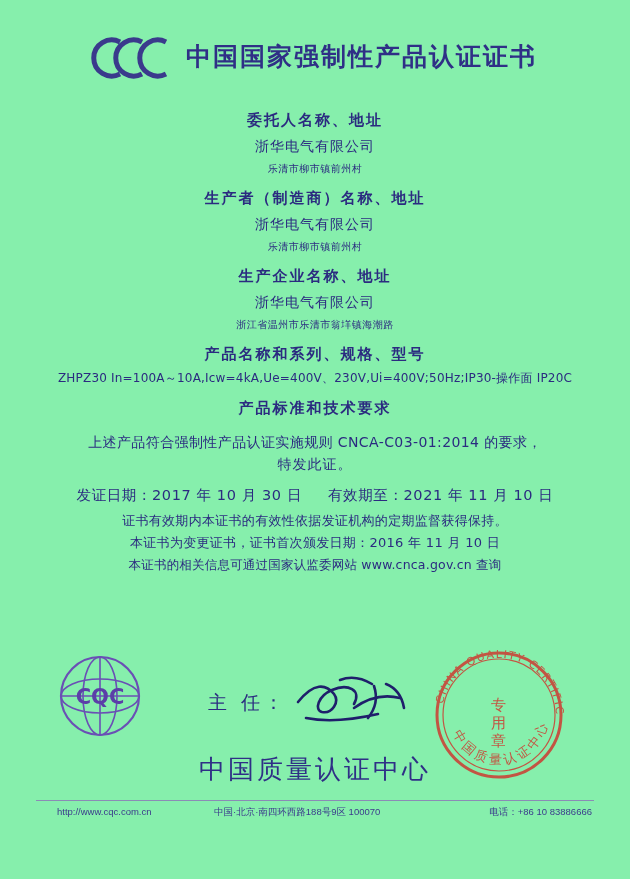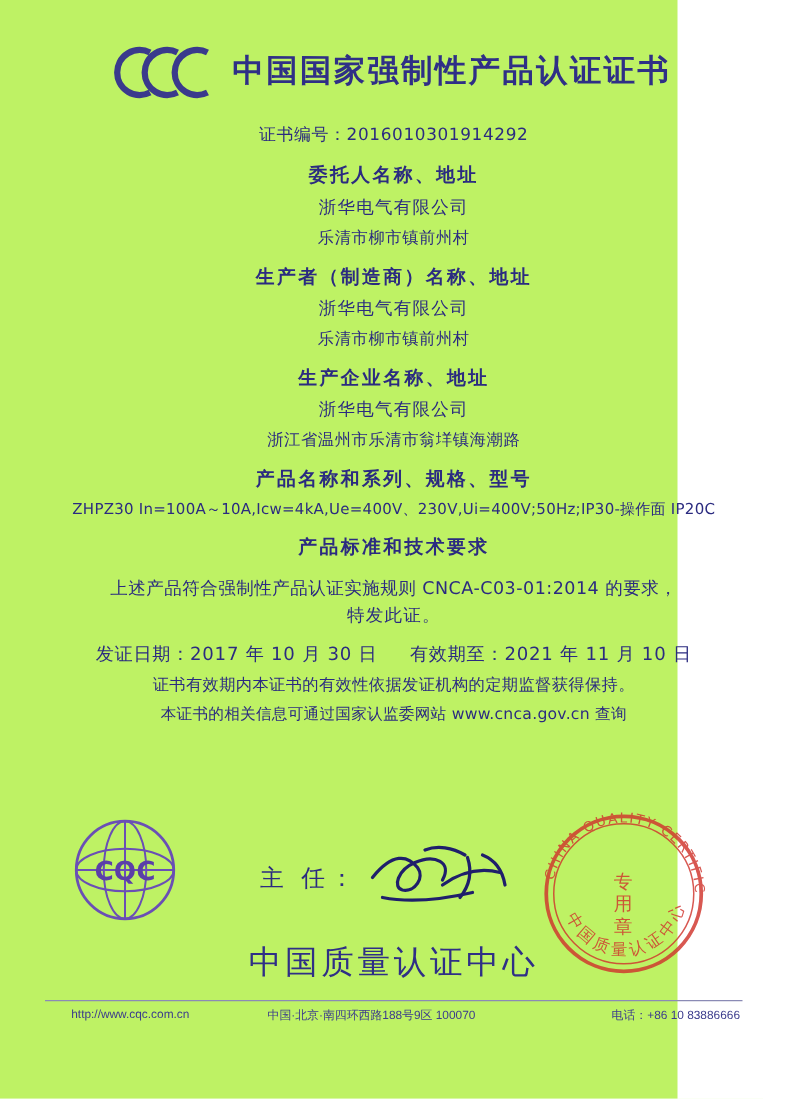--- a/index.html
+++ b/index.html
@@ -10,23 +10,23 @@
   body {
     width: 630px;
     height: 879px;
     font-family: "Liberation Sans", sans-serif;
     color: #2b2b7a;
     position: relative;
     overflow: hidden;
   }
   .page {
     position: relative;
-    width: 542px;
+    width: 630px;
     height: 879px;
-    background: #bef264;
+    background: #86efac;
   }
 
   
   .header {
     position: relative;
     height: 92px;
   }
   .ccc-logo {
     position: absolute;
     left: 86px;
@@ -74,21 +74,21 @@
     font-weight: bold;
     letter-spacing: 2px;
     margin-top: 17px;
   }
   .value {
     font-size: 14px;
     margin-top: 11px;
     letter-spacing: 1px;
   }
   .value.small {
-    font-size: 13px;
+    font-size: 10px;
     letter-spacing: 0.5px;
   }
   .spec {
     font-size: 12px;
     margin-top: 10px;
     letter-spacing: 0.2px;
   }
   .std {
     font-size: 14px;
     margin-top: 11px;
@@ -230,23 +230,20 @@
           <path d="M56 10 A18 18 0 1 0 56 42"></path>
           <path d="M80 10 A18 18 0 1 0 80 42"></path>
         </g>
       </svg>
     </div>
     <div class="cert-title">中国国家强制性产品认证证书</div>
   </div>
 
   <div class="body-block">
 
-    <p class="line certno">
-      <span>证书编号：</span><span>2016010301914292</span>
-    </p>
 
     <p class="line section-head">委托人名称、地址</p>
     <p class="line value">浙华电气有限公司</p>
     <p class="line value small">乐清市柳市镇前州村</p>
 
     <p class="line section-head">生产者（制造商）名称、地址</p>
     <p class="line value">浙华电气有限公司</p>
     <p class="line value small">乐清市柳市镇前州村</p>
 
     <p class="line section-head">生产企业名称、地址</p>
@@ -259,20 +256,21 @@
     <p class="line section-head">产品标准和技术要求</p>
 
     <p class="line conform">上述产品符合强制性产品认证实施规则 CNCA-C03-01:2014 的要求，</p>
     <p class="line conform2">特发此证。</p>
 
     <p class="line dates">
       <span>发证日期：</span><span>2017 年 10 月 30 日</span><span class="gap"></span><span>有效期至：</span><span>2021 年 11 月 10 日</span>
     </p>
 
     <p class="line note">证书有效期内本证书的有效性依据发证机构的定期监督获得保持。</p>
+    <p class="line note2">本证书为变更证书，证书首次颁发日期：2016 年 11 月 10 日</p>
     <p class="line note3">本证书的相关信息可通过国家认监委网站 www.cnca.gov.cn 查询</p>
   </div>
 
   <div class="sig-row">
 
     <div class="cqc-logo">
       <svg width="84" height="84" viewBox="0 0 84 84">
         <circle cx="42" cy="42" r="39" fill="none" stroke="#6a4fb5" stroke-width="2.2"></circle>
         <ellipse cx="42" cy="42" rx="17" ry="39" fill="none" stroke="#6a4fb5" stroke-width="1.6"></ellipse>
         <ellipse cx="42" cy="42" rx="39" ry="17" fill="none" stroke="#6a4fb5" stroke-width="1.6"></ellipse>

